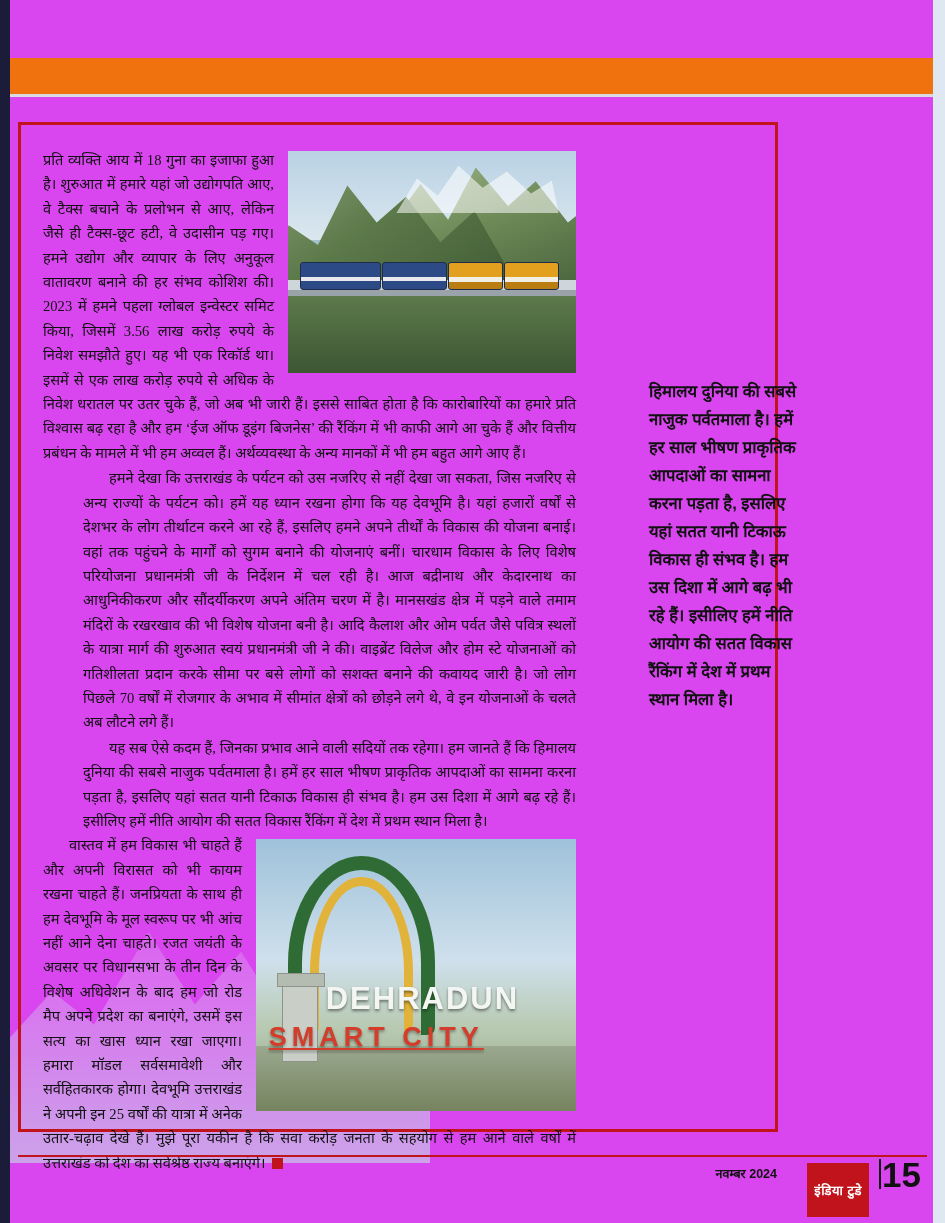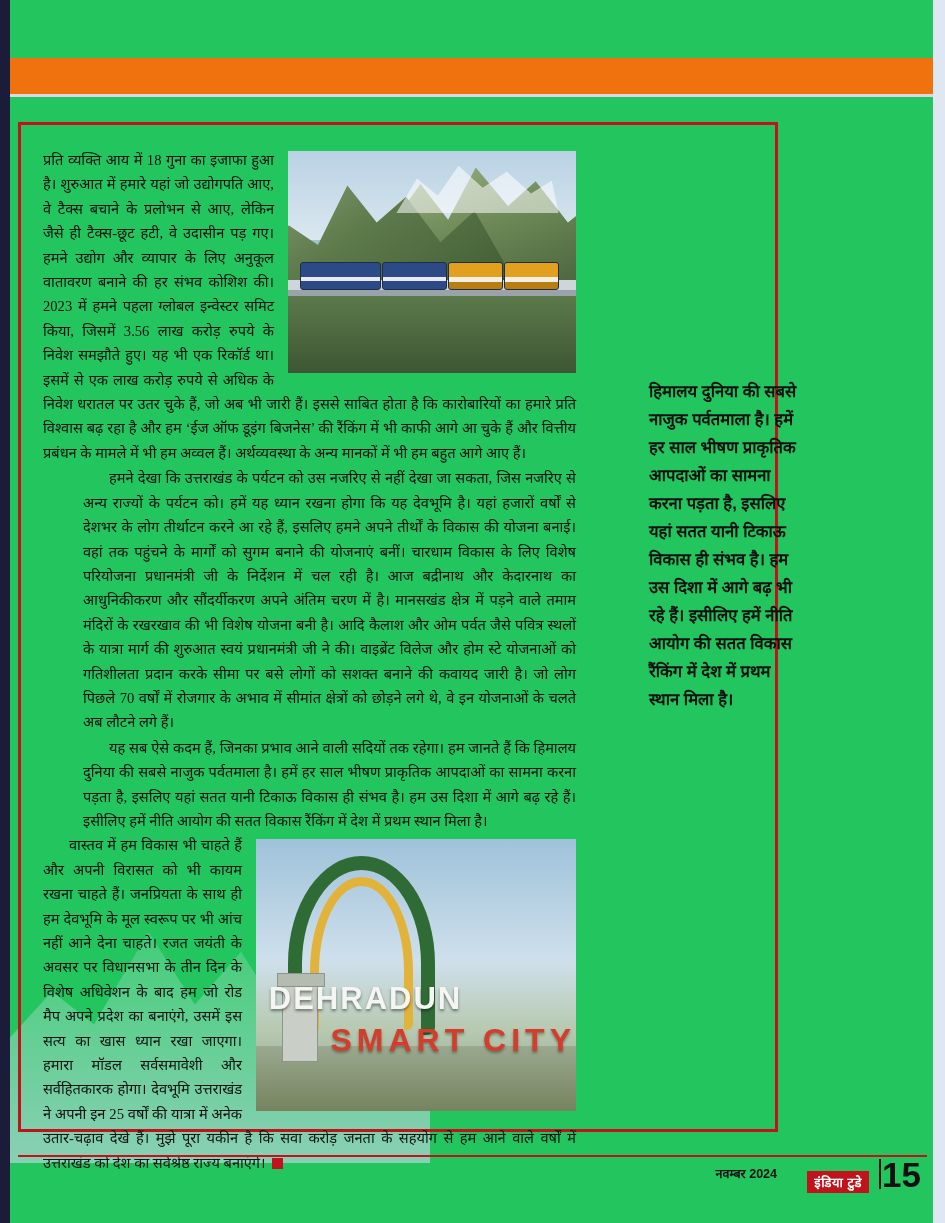--- a/index.html
+++ b/index.html
@@ -12,21 +12,21 @@
     background: #ffffff;
     font-family: "Liberation Serif", serif;
     position: relative;
     overflow: hidden;
   }
 
   
   .page {
     position: absolute;
     inset: 0;
-    background: #22c55e;
+    background: #d946ef;
   }
 
   
   .left-spine {
     position: absolute;
     left: 0;
     top: 0;
     width: 10px;
     height: 1223px;
     background: #1b1b3a;
@@ -191,37 +191,38 @@
   }
   .img-dehradun .arch-inner {
     position: absolute; left: 17%; top: 14%; width: 32%; height: 56%;
     border: 9px solid #e2b33a;
     border-radius: 50% 50% 6% 6% / 62% 62% 4% 4%;
     border-bottom: none;
     box-sizing: border-box;
   }
   .img-dehradun .txt-dehradun {
     position: absolute; left: 4%; top: 52%; width: 96%;
-    text-align: left;
+    text-align: center;
     font-family: "Liberation Sans", sans-serif;
     font-weight: bold;
     font-size: 31px;
     letter-spacing: 2px;
     color: #f4f6f4;
     text-shadow: 0 2px 3px rgba(0,0,0,.45);
   }
   .img-dehradun .txt-smart {
     position: absolute; left: 4%; top: 67%; width: 96%;
-    text-align: right;
-    font-family: "Liberation Sans", sans-serif;
-    font-weight: bold;
-    font-size: 32px;
+    text-align: left;
+    font-family: "Liberation Sans", sans-serif;
+    font-weight: bold;
+    font-size: 27px;
     letter-spacing: 5px;
     color: #d43c2b;
     text-shadow: 0 2px 3px rgba(0,0,0,.35);
+    text-decoration: underline;
   }
   .img-dehradun .ground {
     position: absolute; left: 0; bottom: 0; width: 100%; height: 24%;
     background: linear-gradient(to bottom,#9aa98f,#76835f);
   }
   .img-dehradun .tower {
     position: absolute; left: 8%; bottom: 18%; width: 34px; height: 78px;
     background: #c9cfc6; border: 1px solid #8e948b;
   }
   .img-dehradun .tower:after {
@@ -271,22 +272,22 @@
     right: 150px;
     top: 10px;
     font-size: 12.5px;
     font-weight: bold;
     color: #111;
     font-family: "Liberation Sans", sans-serif;
   }
   .footer-logo {
     position: absolute;
     right: 58px;
-    top: 16px;
-    padding: 2px 7px;
+    top: 8px;
+    padding: 18px 7px;
     background: #c0131b;
     color: #fff;
     font-family: "Liberation Sans", sans-serif;
     font-weight: bold;
     font-size: 13px;
     letter-spacing: .5px;
   }
   .footer-sep {
     position: absolute;
     right: 46px; top: 4px;

